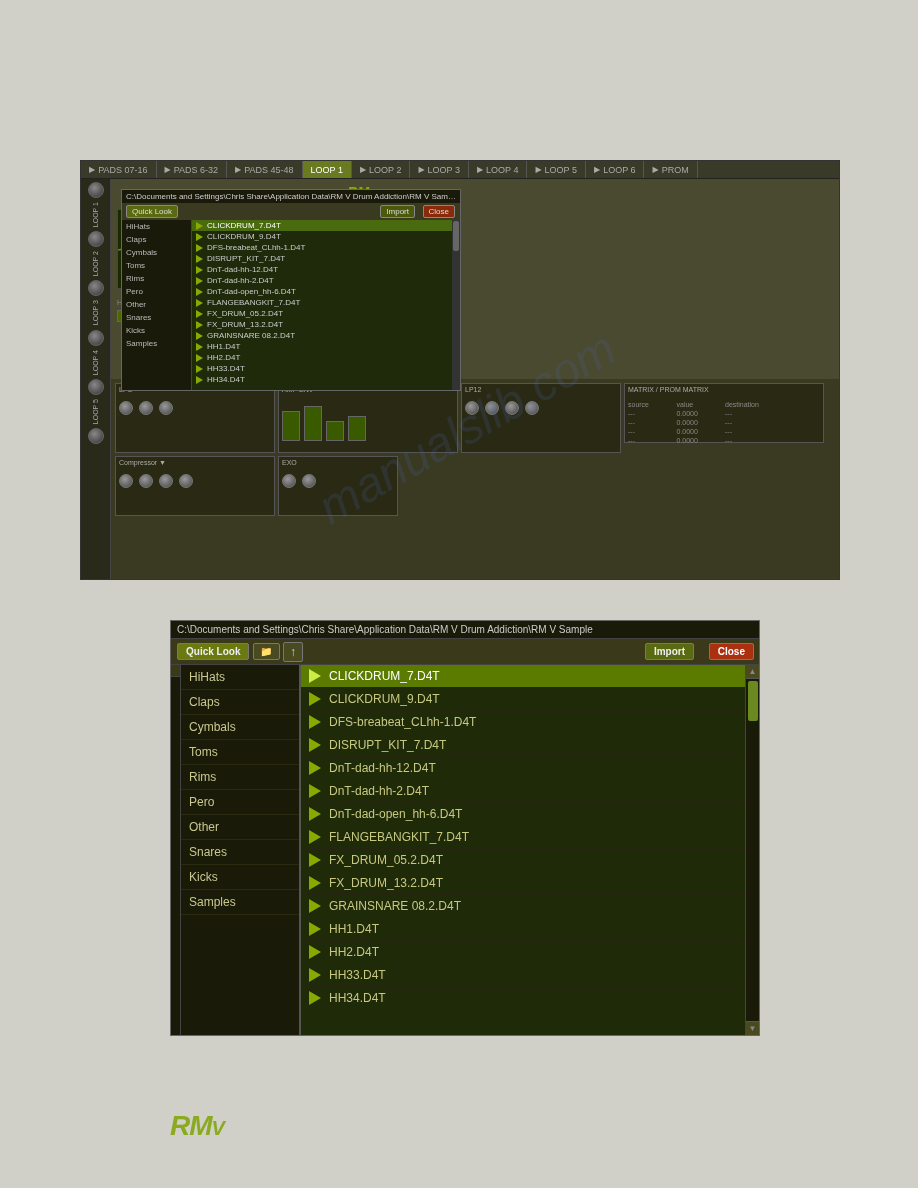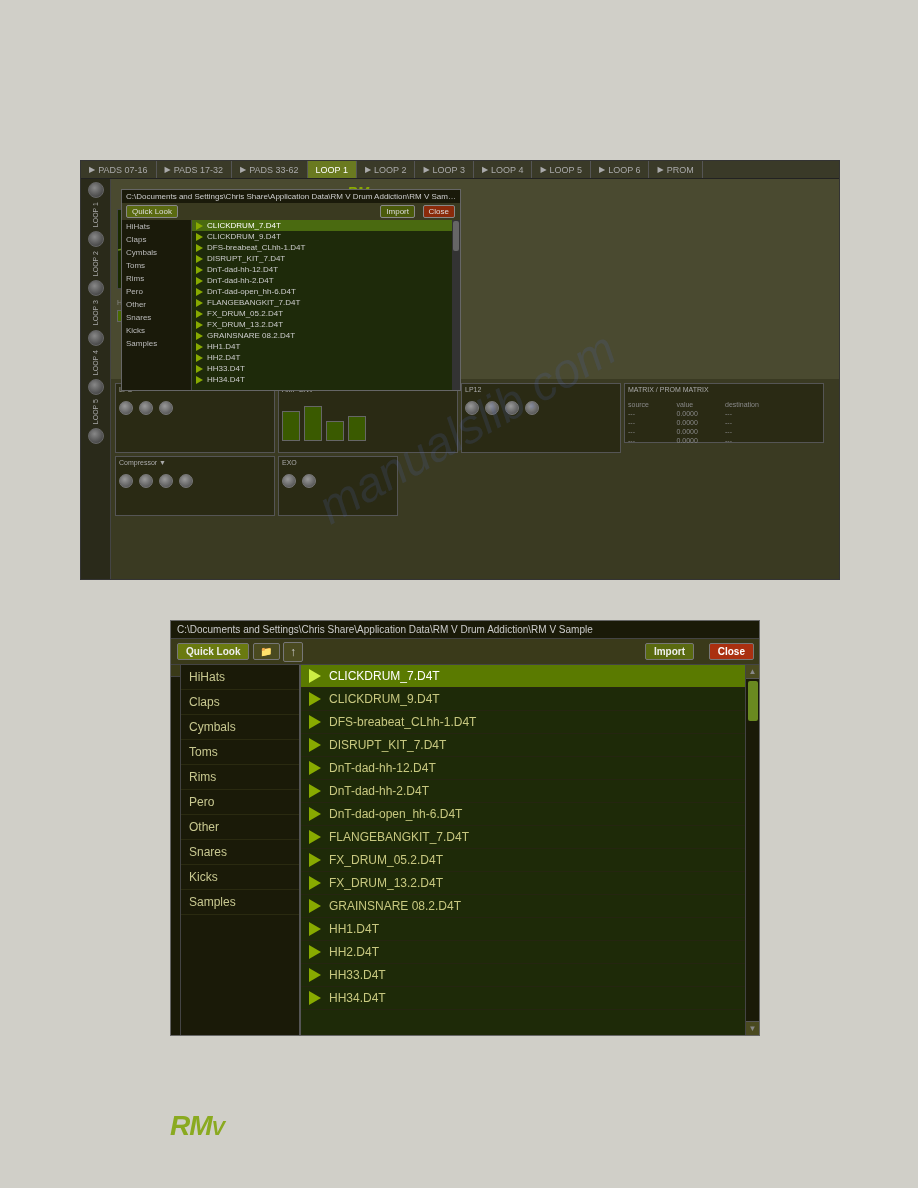--- a/index.html
+++ b/index.html
@@ -474,25 +474,25 @@
 
 <div class="top-section">
 
   <div class="tab-bar">
     <div class="tab-item">
       <span class="arrow">▶</span>
         <span>PADS 07-16</span>
     </div>
     <div class="tab-item">
       <span class="arrow">▶</span>
-        <span>PADS 17-32</span>
+        <span>PADS 6-32</span>
     </div>
     <div class="tab-item">
       <span class="arrow">▶</span>
-        <span>PADS 33-62</span>
+        <span>PADS 45-48</span>
     </div>
     <div class="tab-item active">
       <span>LOOP 1</span>
     </div>
     <div class="tab-item">
       <span class="arrow">▶</span>
         <span>LOOP 2</span>
     </div>
     <div class="tab-item">
       <span class="arrow">▶</span>

